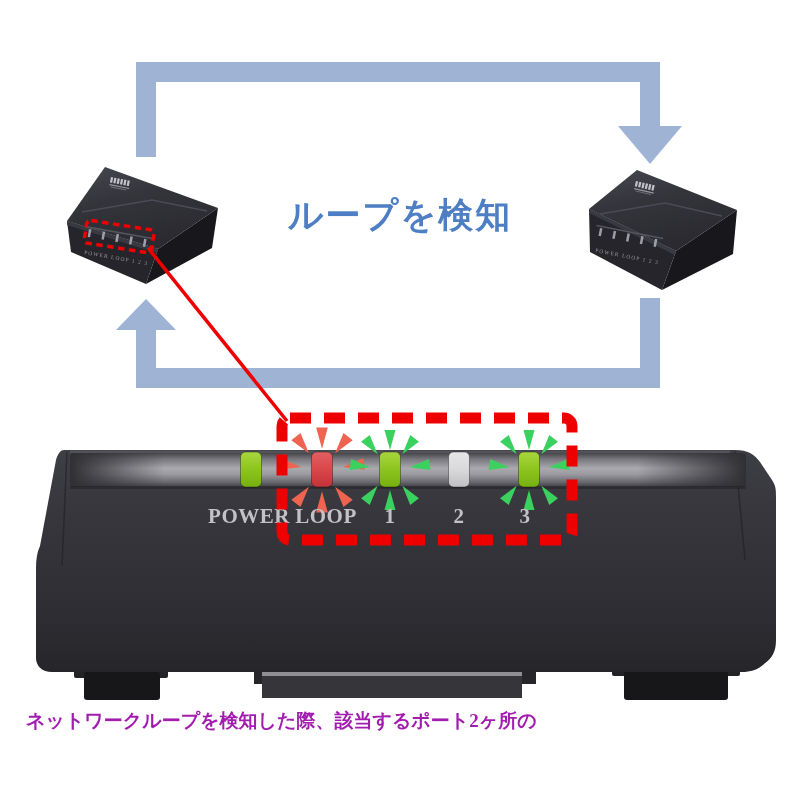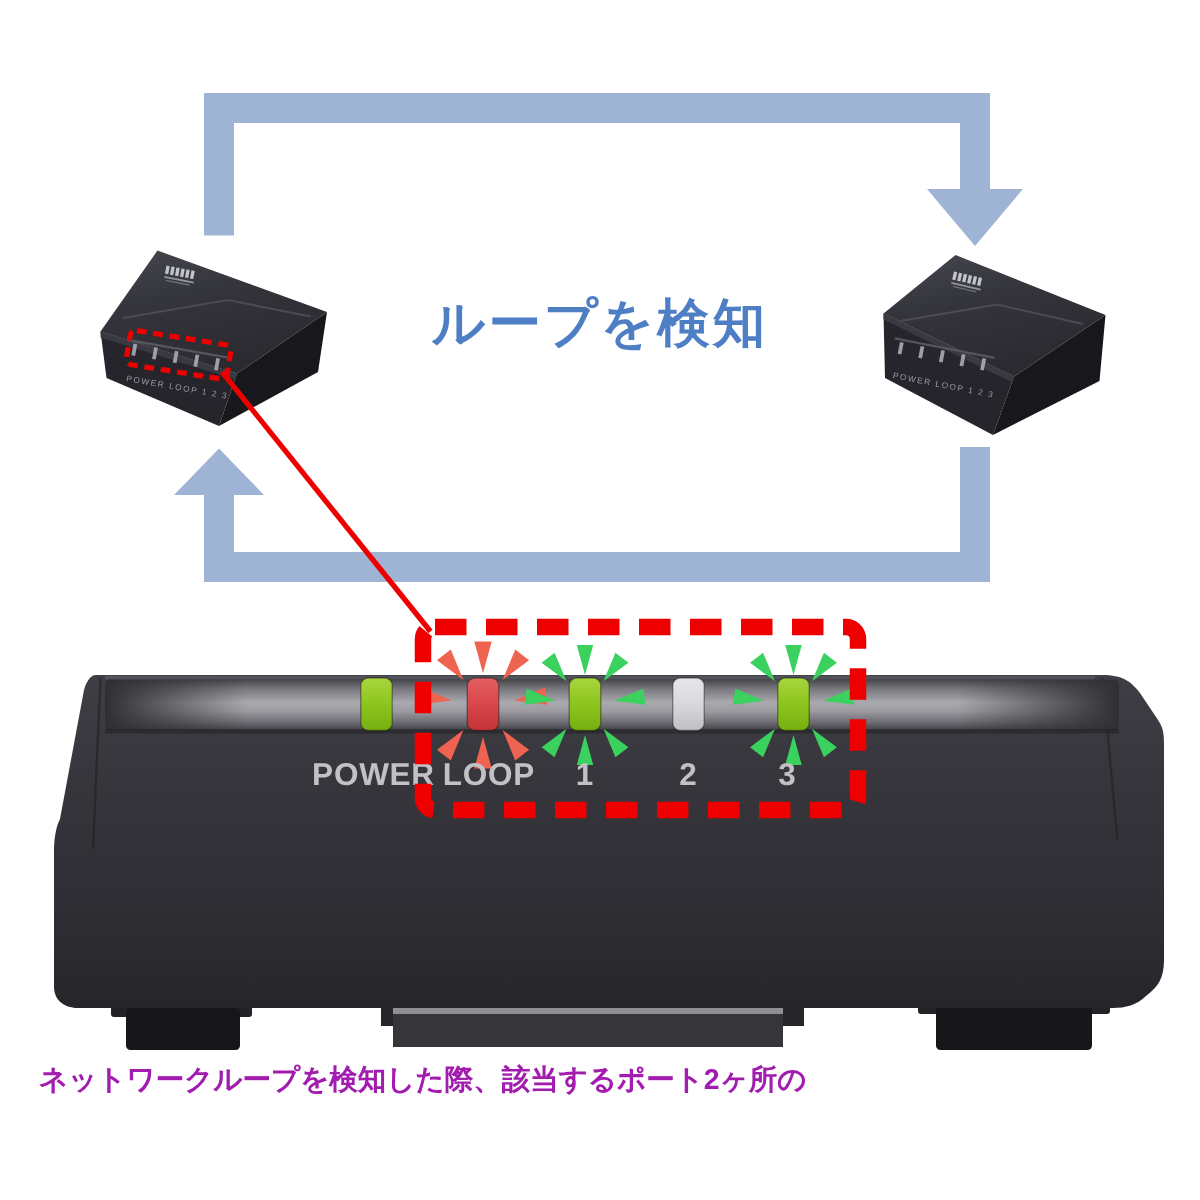--- a/index.html
+++ b/index.html
@@ -1,17 +1,17 @@
 <!DOCTYPE html>
 <html><head>
 <meta charset="utf-8">
 <style>
   html,body{margin:0;padding:0;background:#ffffff;}
   .stage{position:relative;width:800px;height:800px;background:#ffffff;overflow:hidden;
-         font-family:Liberation Sans, sans-serif;border-radius:18px;}
+         font-family:Liberation Serif, serif;border-radius:18px;}
   svg{position:absolute;left:0;top:0;}
 
   .loop-label{font-size:35px;font-weight:bold;letter-spacing:2px;text-anchor:middle;}
   .panel-label{font-size:21px;font-weight:bold;text-anchor:middle;letter-spacing:0.5px;}
   .tiny-label{font-size:5.5px;fill:#9a9aa2;letter-spacing:1.1px;}
 
   .dev-top{fill:url(#devTopGrad);}
   .dev-front{fill:#25252b;}
   .dev-side{fill:#18181c;}
   .dev-seam{stroke:#50505a;stroke-width:1.3;fill:none;opacity:.85;}

